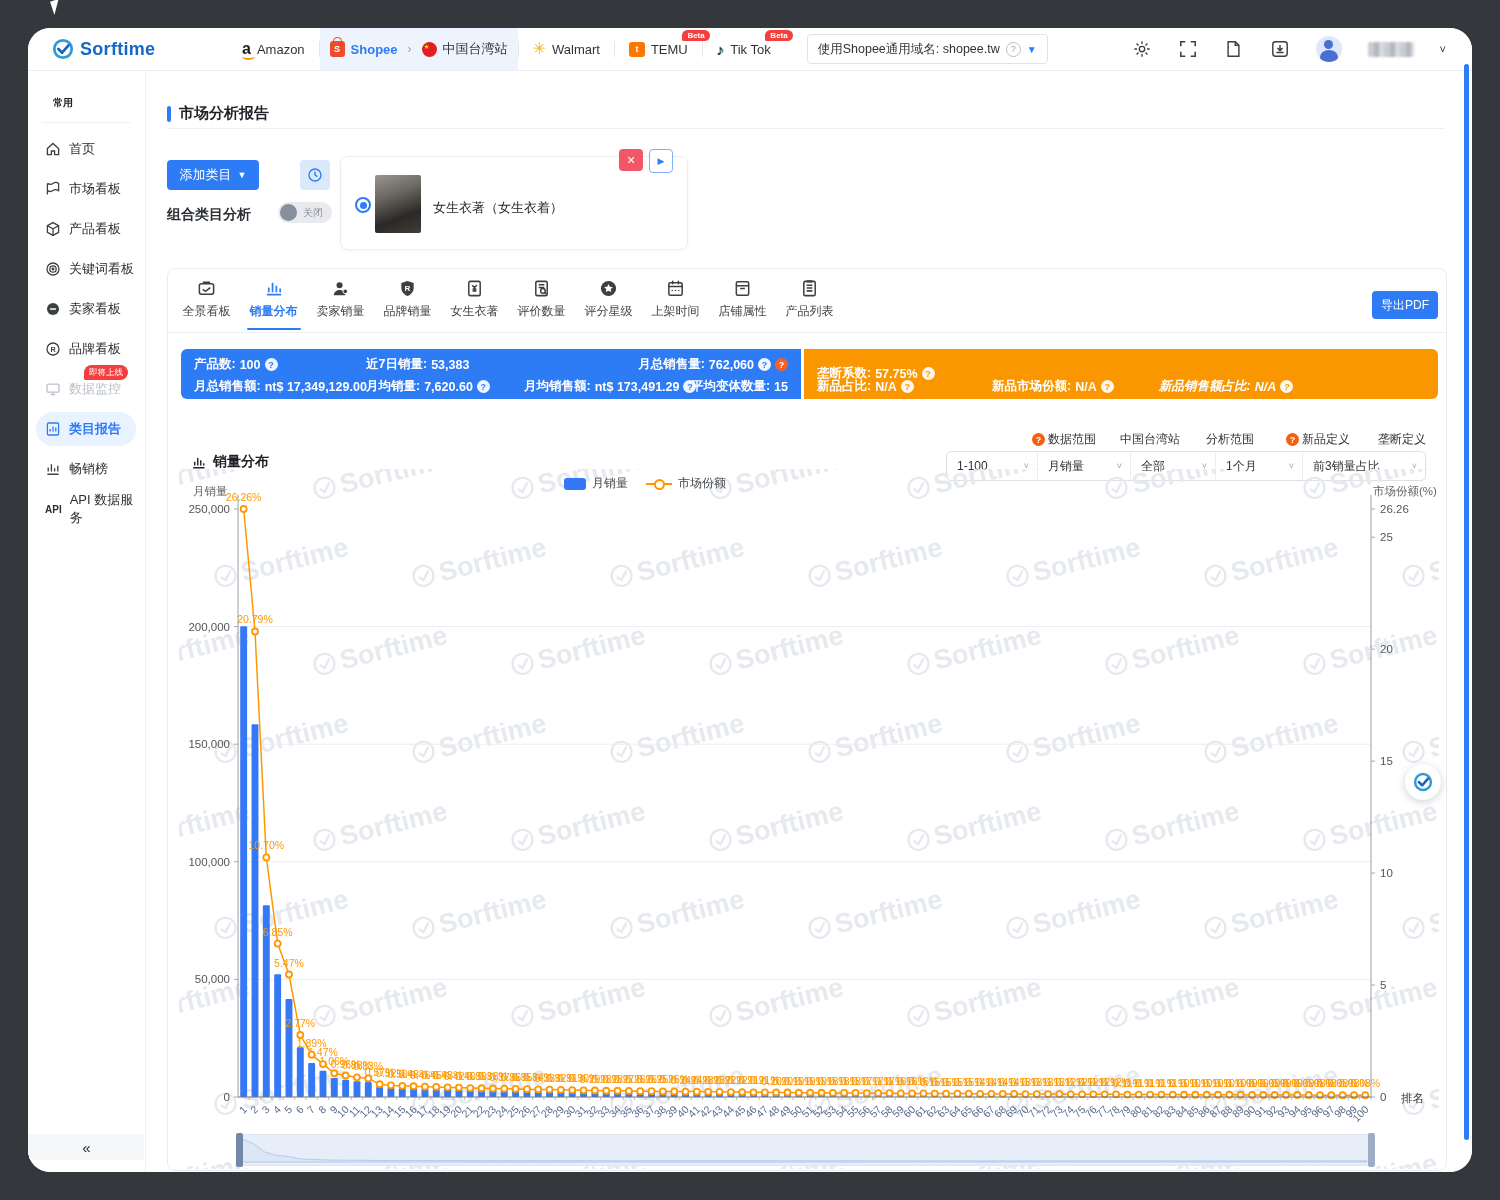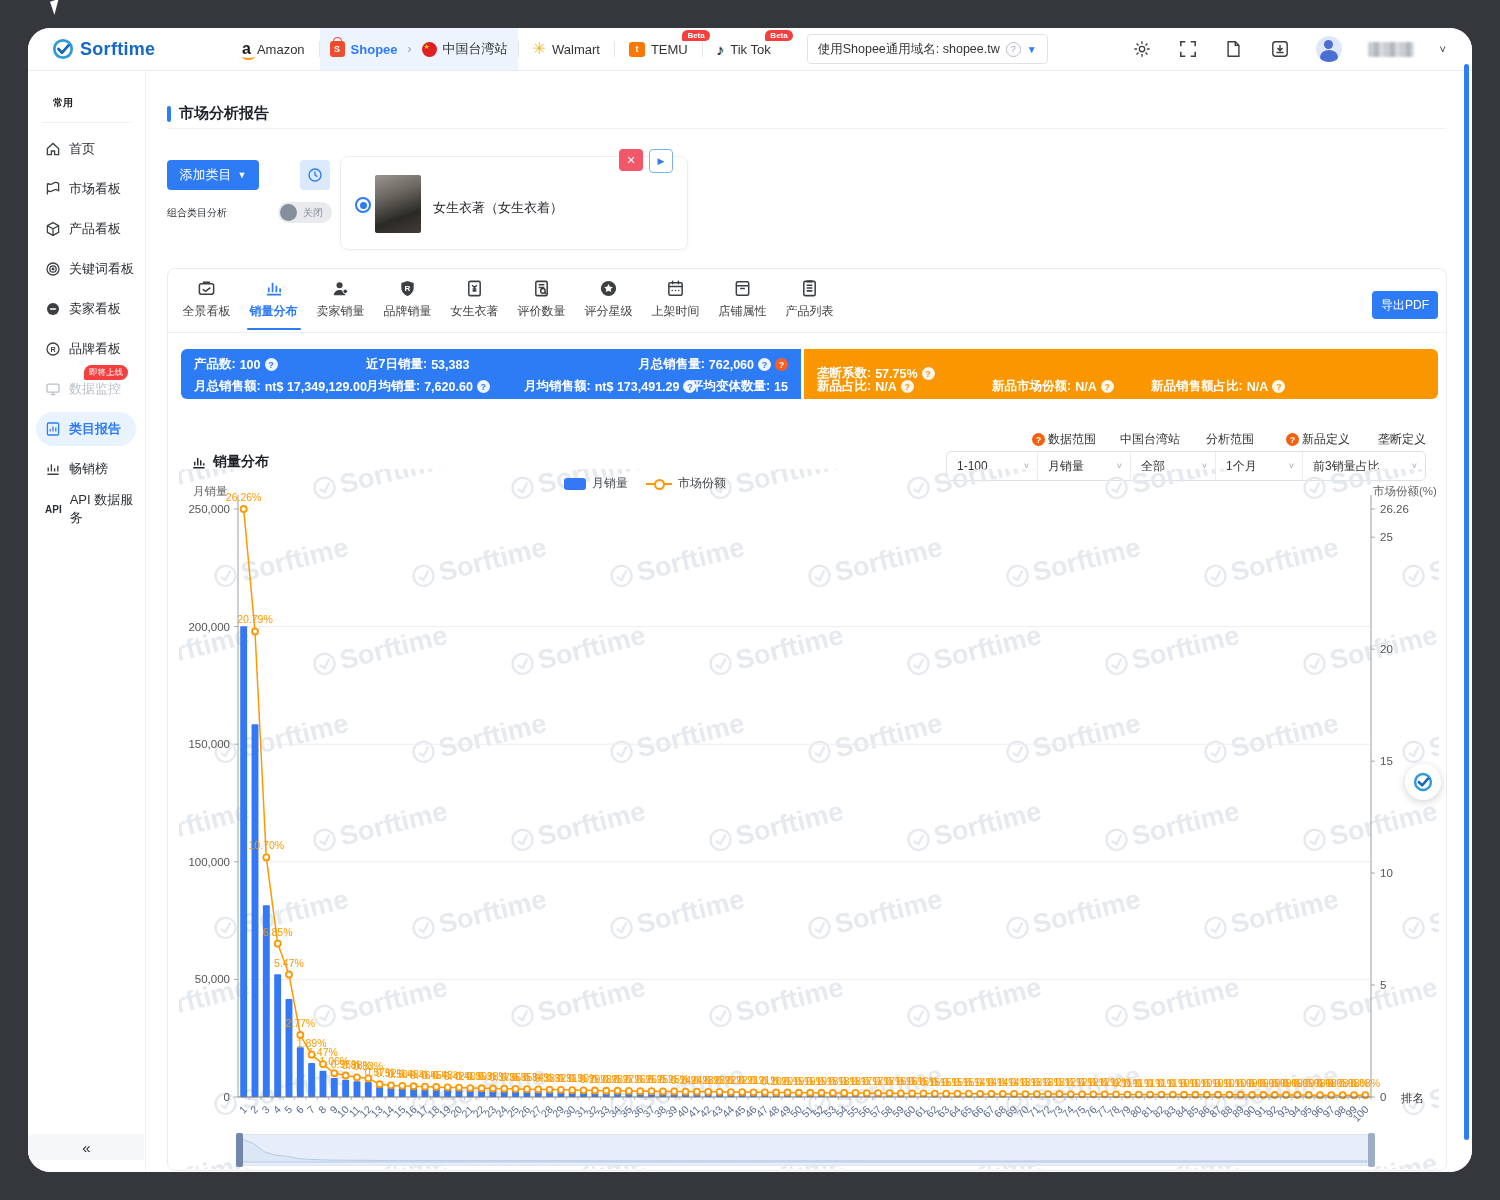--- a/index.html
+++ b/index.html
@@ -52,21 +52,21 @@
   .sb-collapse{position:absolute;left:0;right:1px;bottom:12px;height:26px;background:#f6f7f8;display:flex;align-items:center;justify-content:center;font-size:15px;color:#1f2430;cursor:pointer;letter-spacing:-1px;}
   
   .main{position:absolute;left:117px;top:42px;right:0;bottom:0;background:#fff;}
   .pg-title{position:absolute;left:22px;top:34px;display:flex;align-items:center;gap:8px;justify-content:space-between;}
   .pg-title .bar{width:4px;height:16px;background:#2e7cf5;border-radius:2px;}
   .pg-title .txt{font-size:15px;font-weight:bold;color:#1f2329;}
   .title-line{position:absolute;left:22px;right:27px;top:58px;height:1px;background:#eef0f3;}
   .btn-add{position:absolute;left:22px;top:90px;width:92px;height:30px;background:#2e7cf5;border-radius:4px;color:#fff;font-size:13px;display:flex;align-items:center;justify-content:center;gap:6px;cursor:pointer;}
   .btn-add .car{font-size:9px;}
   .btn-clock{position:absolute;left:155px;top:90px;width:30px;height:30px;background:#dbe9fd;border-radius:4px;display:flex;align-items:center;justify-content:center;color:#2e7cf5;cursor:pointer;}
-  .combo-lab{position:absolute;left:22px;top:136px;font-size:10px;font-weight:normal;color:#2b2f33;}
+  .combo-lab{position:absolute;left:22px;top:136px;font-size:14px;font-weight:bold;color:#2b2f33;}
   .toggle{position:absolute;left:133px;top:132px;width:54px;height:21px;background:#e8eaed;border-radius:11px;display:flex;align-items:center;cursor:pointer;}
   .toggle .knob{width:17px;height:17px;border-radius:50%;background:#86909c;margin-left:2px;}
   .toggle .tlab{font-size:10px;color:#8a929e;margin-left:6px;}
   .cat-card{position:absolute;left:195px;top:86px;width:346px;height:92px;border:1px solid #ebedf0;border-radius:8px;background:#fff;box-shadow:0 1px 4px rgba(0,0,0,.04);}
   .radio{position:absolute;left:14px;top:40px;width:16px;height:16px;border-radius:50%;border:2px solid #2e7cf5;box-sizing:border-box;display:flex;align-items:center;justify-content:center;cursor:pointer;}
   .radio:before{content:"";width:7px;height:7px;border-radius:50%;background:#2e7cf5;}
   .cat-img{position:absolute;left:34px;top:18px;width:46px;height:58px;border-radius:2px;background:linear-gradient(160deg,#9a968f 0%,#6a6660 35%,#2b2926 70%,#413d39 100%);}
   .cat-name{position:absolute;left:92px;top:42px;font-size:13px;color:#23262b;}
   .btn-x{position:absolute;right:44px;top:-8px;width:24px;height:22px;background:#f25768;border-radius:4px;color:#fff;font-size:11px;font-weight:bold;display:flex;align-items:center;justify-content:center;cursor:pointer;}
   .btn-play{position:absolute;right:14px;top:-8px;width:22px;height:22px;background:#fff;border:1px solid #7fb0f7;border-radius:4px;color:#2e7cf5;font-size:9px;display:flex;align-items:center;justify-content:center;cursor:pointer;}
@@ -482,21 +482,21 @@
           <span class="stat">
               <span>新品占比:</span> 
               <span>N/A</span> 
               <span class="help org">?</span>
             </span>
           <span class="stat" style="position:absolute;left:175px;">
               <span>新品市场份额:</span> 
               <span>N/A</span> 
               <span class="help org">?</span>
             </span>
-          <span class="stat" style="position:absolute;left:334px;">
+          <span class="stat" style="position:absolute;left:342px;font-style:italic;">
               <span>新品销售额占比:</span> 
               <span>N/A</span> 
               <span class="help org">?</span>
             </span>
         </div>
       </div>
 
       <div class="cs-title">
         <svg width="15" height="15" viewBox="0 0 20 20" fill="none" stroke="#1f2329" stroke-width="1.9">
             <path d="M5 14V9M9 14V4M13 14V7M17 14V11M3 17h15"></path>

